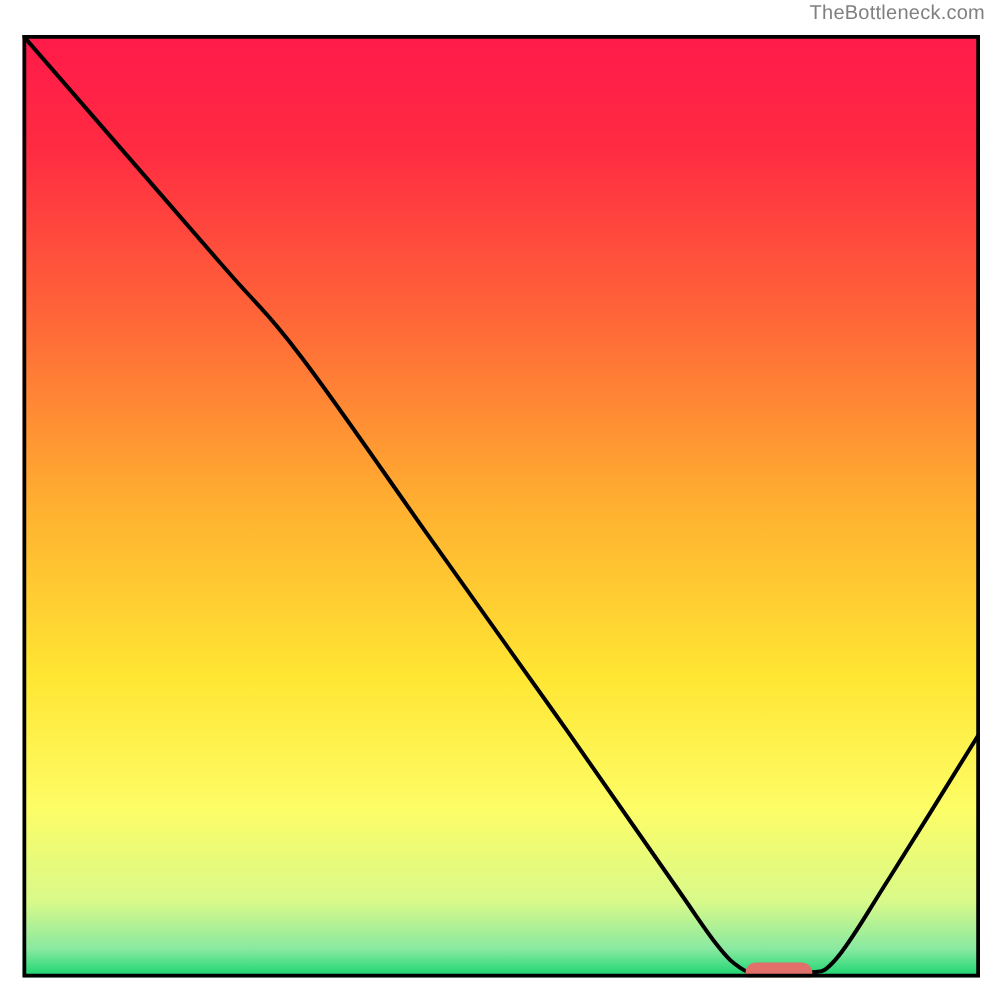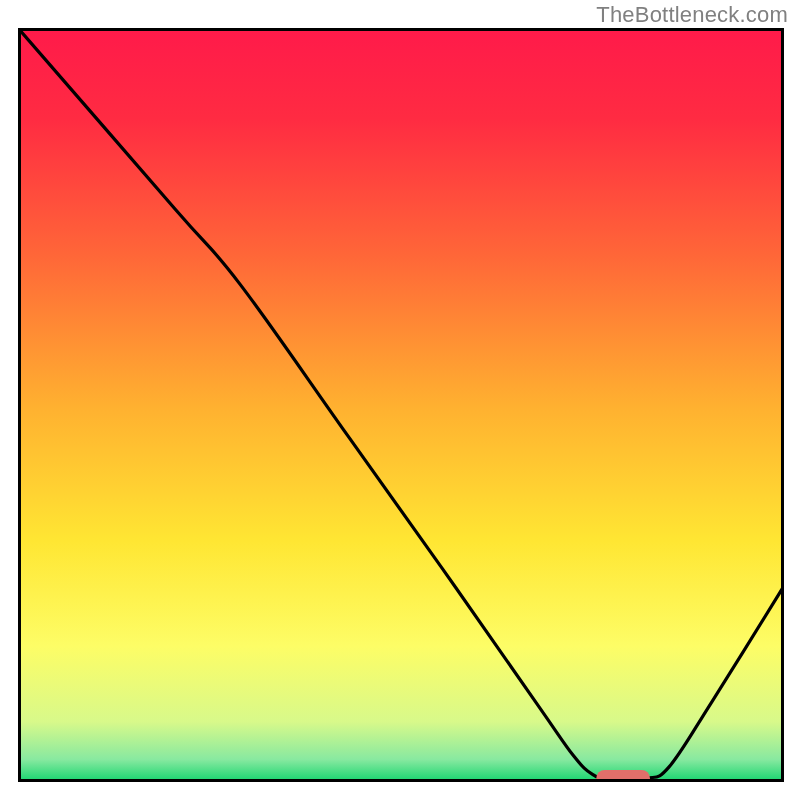--- a/index.html
+++ b/index.html
@@ -8,21 +8,21 @@
     width: 800px;
     height: 800px;
     background: #ffffff;
     font-family: Arial, sans-serif;
     position: relative;
   }
   .watermark {
     position: absolute;
     top: 2px;
     right: 12px;
-    font-size: 22px;
+    font-size: 16px;
     color: #808080;
     font-weight: 500;
     letter-spacing: 0.2px;
     z-index: 10;
   }
   .chart-area {
     position: absolute;
     top: 28px;
     left: 18px;
     width: 766px;

